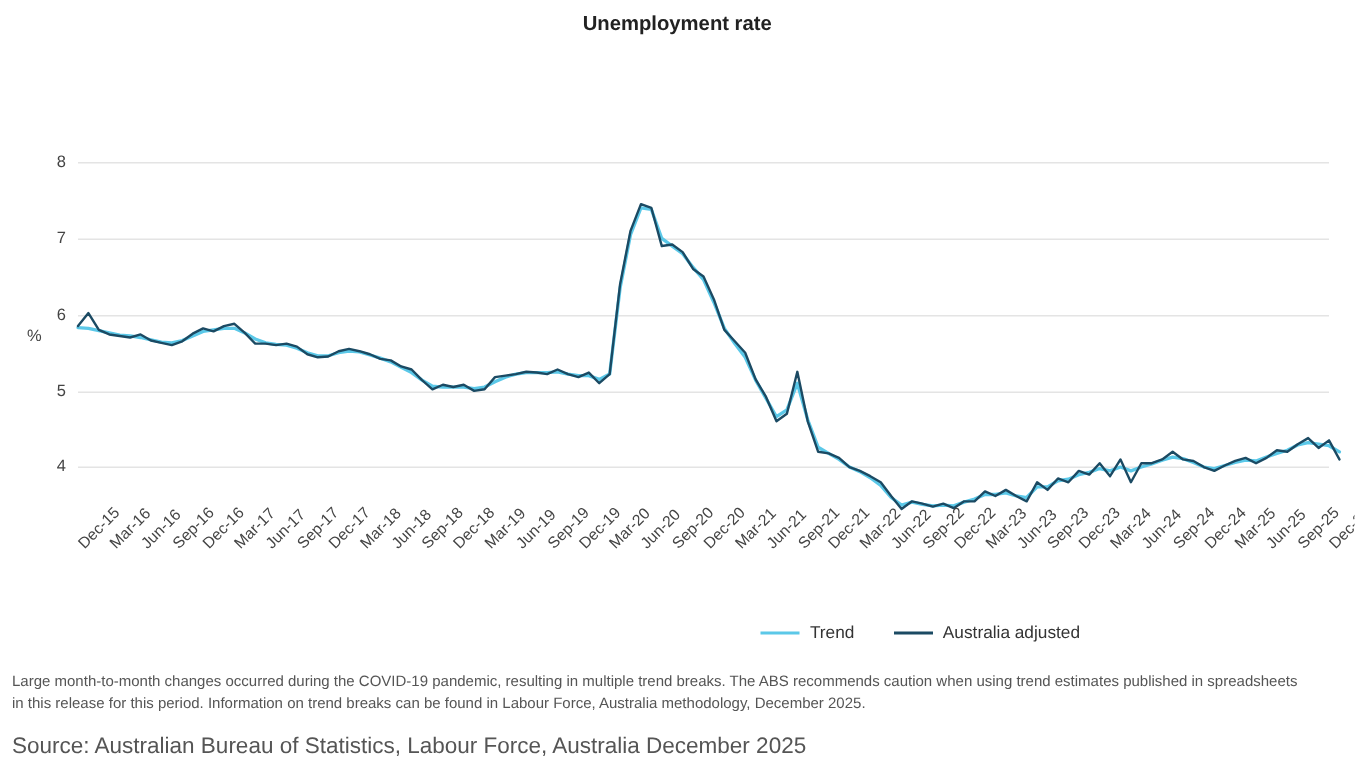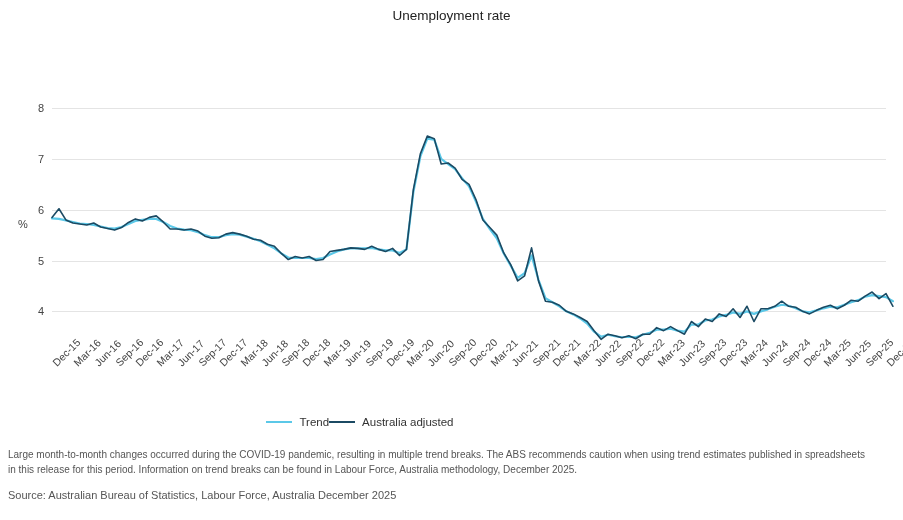--- a/index.html
+++ b/index.html
@@ -19,21 +19,21 @@
     width: 903px;
     height: 520px;
   }
   .chart-title {
     position: absolute;
     top: 8px;
     left: 0;
     width: 903px;
     text-align: center;
     font-size: 13.5px;
-    font-weight: normal;
+    font-weight: bold;
     color: #222222;
   }
   .plot-area {
     position: absolute;
     left: 52px;
     top: 98px;
     width: 834px;
     height: 254px;
   }
   .y-axis-label {
@@ -66,22 +66,23 @@
     white-space: nowrap;
     transform-origin: left top;
     transform: rotate(-45deg);
   }
   .legend {
     position: absolute;
     top: 416px;
     left: 0;
     width: 720px;
     display: flex;
-    justify-content: center;
+    justify-content: flex-end;
     align-items: center;
+    gap: 26px;
     font-size: 11.5px;
     color: #333333;
   }
   .legend-item {
     display: flex;
     align-items: center;
     gap: 7px;
   }
   .legend-swatch {
     display: inline-block;
@@ -95,21 +96,21 @@
     width: 860px;
     font-size: 10px;
     line-height: 1.45;
     color: #555555;
   }
   .source {
     position: absolute;
     left: 8px;
     top: 489px;
     width: 860px;
-    font-size: 11px;
+    font-size: 15px;
     color: #555555;
   }
   svg.series {
     position: absolute;
     left: 0;
     top: 0;
     overflow: visible;
   }
 </style>
 </head>

